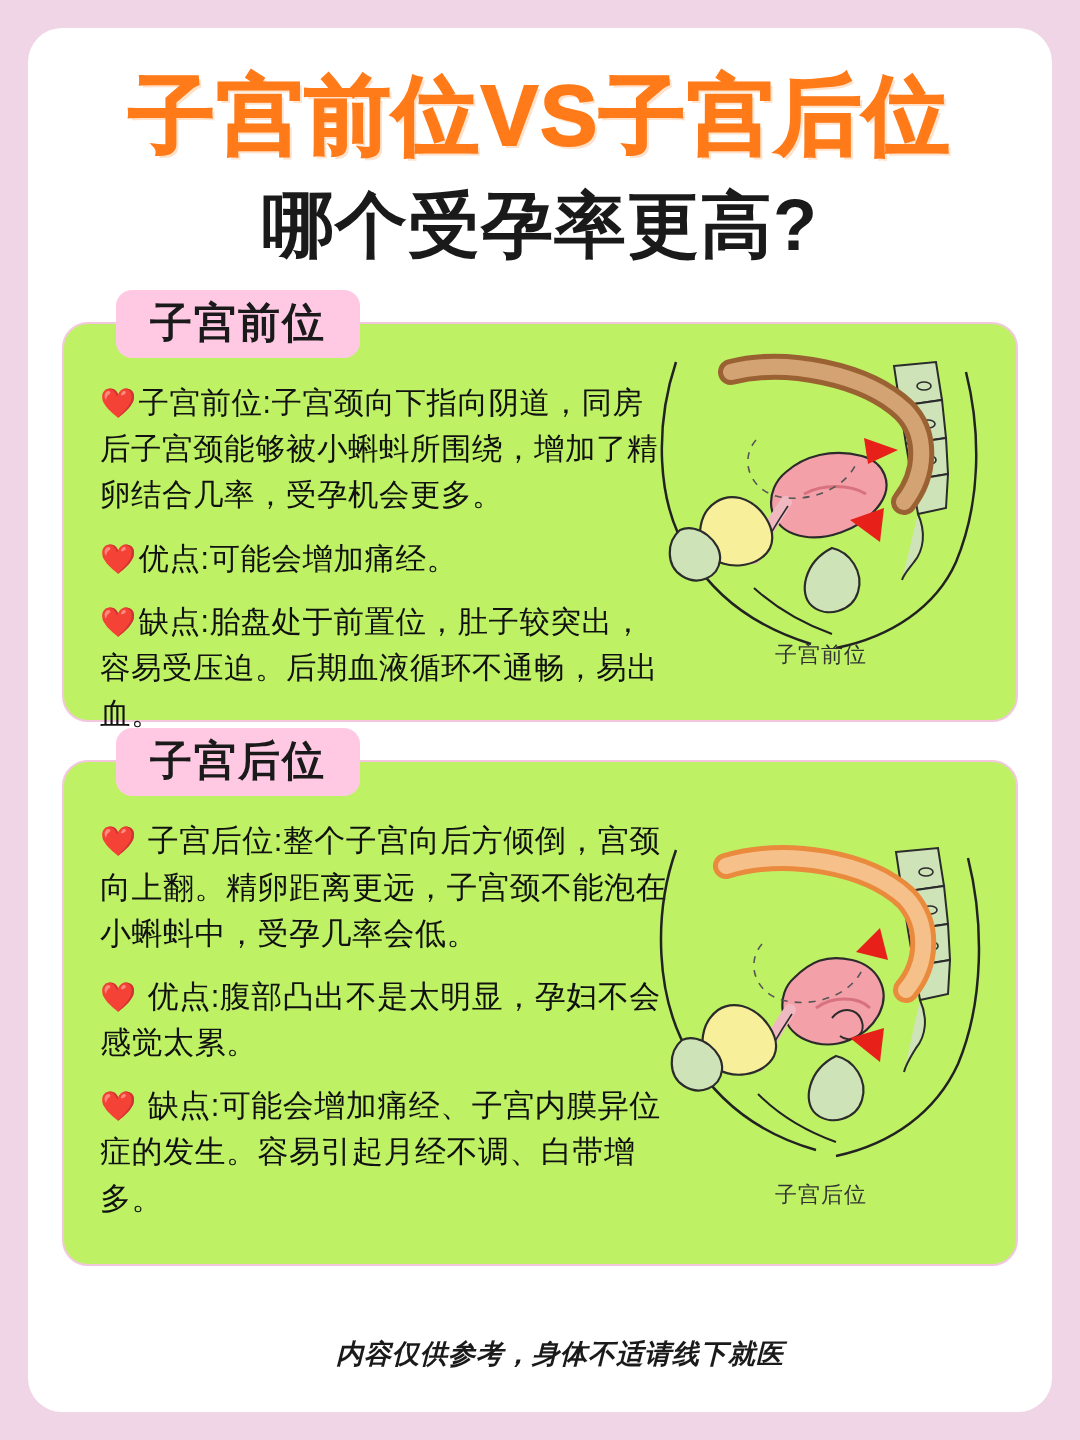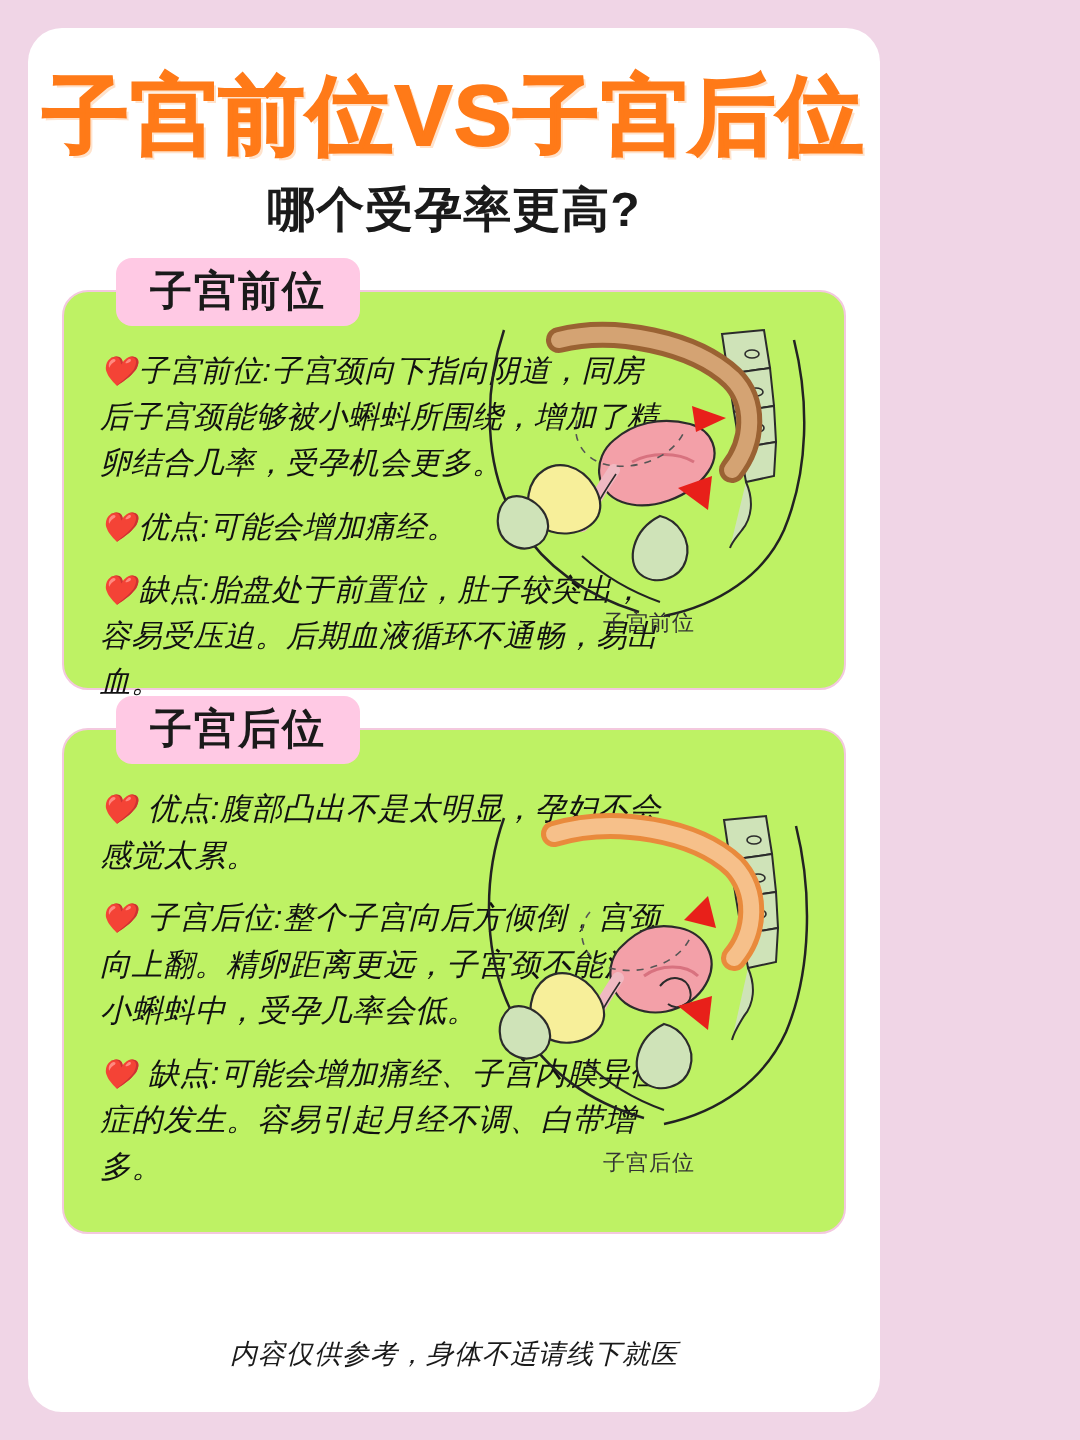--- a/index.html
+++ b/index.html
@@ -10,21 +10,21 @@
     width: 1080px;
     height: 1440px;
     background: #f0d5e6;
     font-family: "Liberation Sans", "DejaVu Sans", sans-serif;
     overflow: hidden;
   }
   .poster {
     position: absolute;
     left: 28px;
     top: 28px;
-    width: 852px;
+    width: 1024px;
     height: 1384px;
     background: #ffffff;
     border-radius: 34px;
     box-sizing: border-box;
     padding: 0;
     overflow: hidden;
   }
 
   
   .title-block {
@@ -35,21 +35,21 @@
     font-size: 86px;
     font-weight: 900;
     color: #ff7a18;
     letter-spacing: 2px;
     line-height: 1.05;
     -webkit-text-stroke: 2px #ff7a18;
     text-shadow: 3px 3px 0 rgba(255,190,140,0.45);
   }
   .sub-title {
     margin-top: 18px;
-    font-size: 48px;
+    font-size: 72px;
     font-weight: 900;
     color: #1a1a1a;
     letter-spacing: 1px;
   }
 
   
   .card {
     position: relative;
     margin: 0 34px;
     border: 2px solid #f3c8de;
@@ -71,21 +71,20 @@
     font-weight: 900;
     color: #1a1a1a;
     letter-spacing: 2px;
     line-height: 1;
   }
 
   .card-body {
     padding: 56px 0 0 36px;
     width: 610px;
     box-sizing: border-box;
-    font-style: italic;
   }
   .para {
     display: block;
     font-size: 30.5px;
     line-height: 1.5;
     color: #111;
     margin-bottom: 18px;
     letter-spacing: 0.5px;
     font-weight: 500;
   }
@@ -117,24 +116,25 @@
   .card-1 .illus-caption { top: 288px; }
   .card-2 .illus-caption { top: 348px; }
 
   
   .footer {
     position: absolute;
     bottom: 40px;
     width: 100%;
     text-align: center;
     font-size: 27px;
-    font-weight: 400;
+    font-weight: 700;
     font-style: italic;
     color: #1a1a1a;
     letter-spacing: 1px;
+    padding-left: 20px;
   }
 </style>
 </head>
 <body>
 
 <div class="poster">
 
   <div class="title-block">
     <div class="main-title">子宫前位VS子宫后位</div>
     <div class="sub-title">哪个受孕率更高?</div>
@@ -192,22 +192,22 @@
         <path d="M118 236 C140 256, 168 272, 196 282" fill="none" stroke="#222" stroke-width="2"></path>
       </svg>
       <div class="illus-caption">子宫前位</div>
     </div>
   </div>
 
   <div class="card card-2">
     <div class="card-badge">子宫后位</div>
 
     <div class="card-body">
+      <span class="para"><span class="heart">❤️</span><span> 子宫后位:整个子宫向后方倾倒，宫颈向上翻。精卵距离更远，子宫颈不能泡在小蝌蚪中，受孕几率会低。</span></span>
       <span class="para"><span class="heart">❤️</span><span> 优点:腹部凸出不是太明显，孕妇不会感觉太累。</span></span>
-      <span class="para"><span class="heart">❤️</span><span> 子宫后位:整个子宫向后方倾倒，宫颈向上翻。精卵距离更远，子宫颈不能泡在小蝌蚪中，受孕几率会低。</span></span>
       <span class="para"><span class="heart">❤️</span><span> 缺点:可能会增加痛经、子宫内膜异位症的发生。容易引起月经不调、白带增多。</span></span>
     </div>
 
     <div class="illus">
       <svg width="370" height="360" viewBox="0 0 370 360" xmlns="http://www.w3.org/2000/svg">
 
         <path d="M40 18 C18 80, 18 165, 55 225 C82 270, 124 302, 180 318" fill="none" stroke="#222" stroke-width="2.5"></path>
         <path d="M332 26 C348 90, 348 170, 322 232 C300 280, 256 312, 200 324" fill="none" stroke="#222" stroke-width="2.5"></path>
 
         <g stroke="#2b2b2b" stroke-width="2" fill="#cfe3b8">

